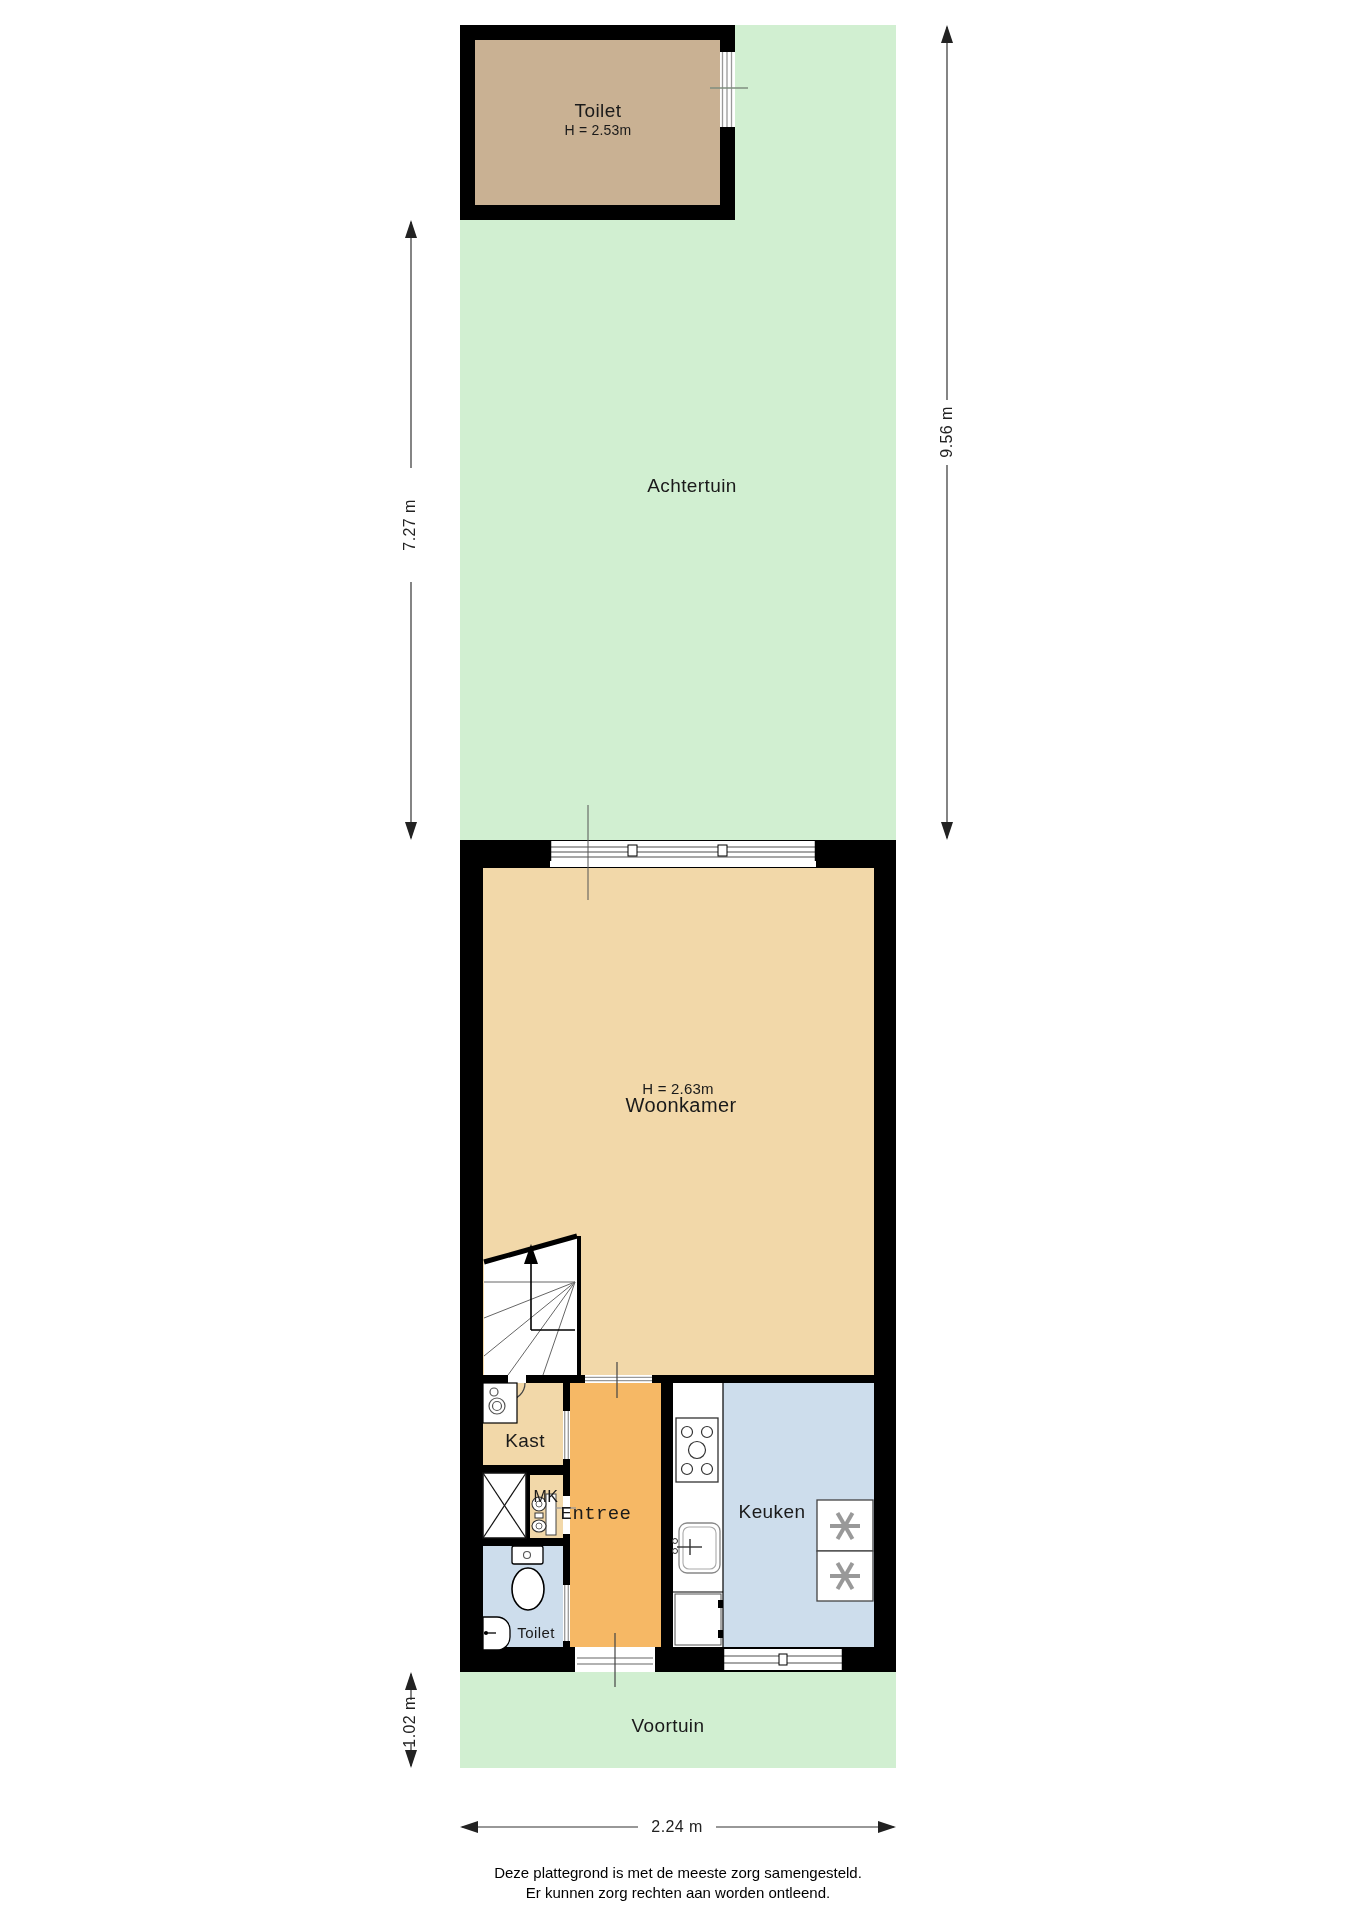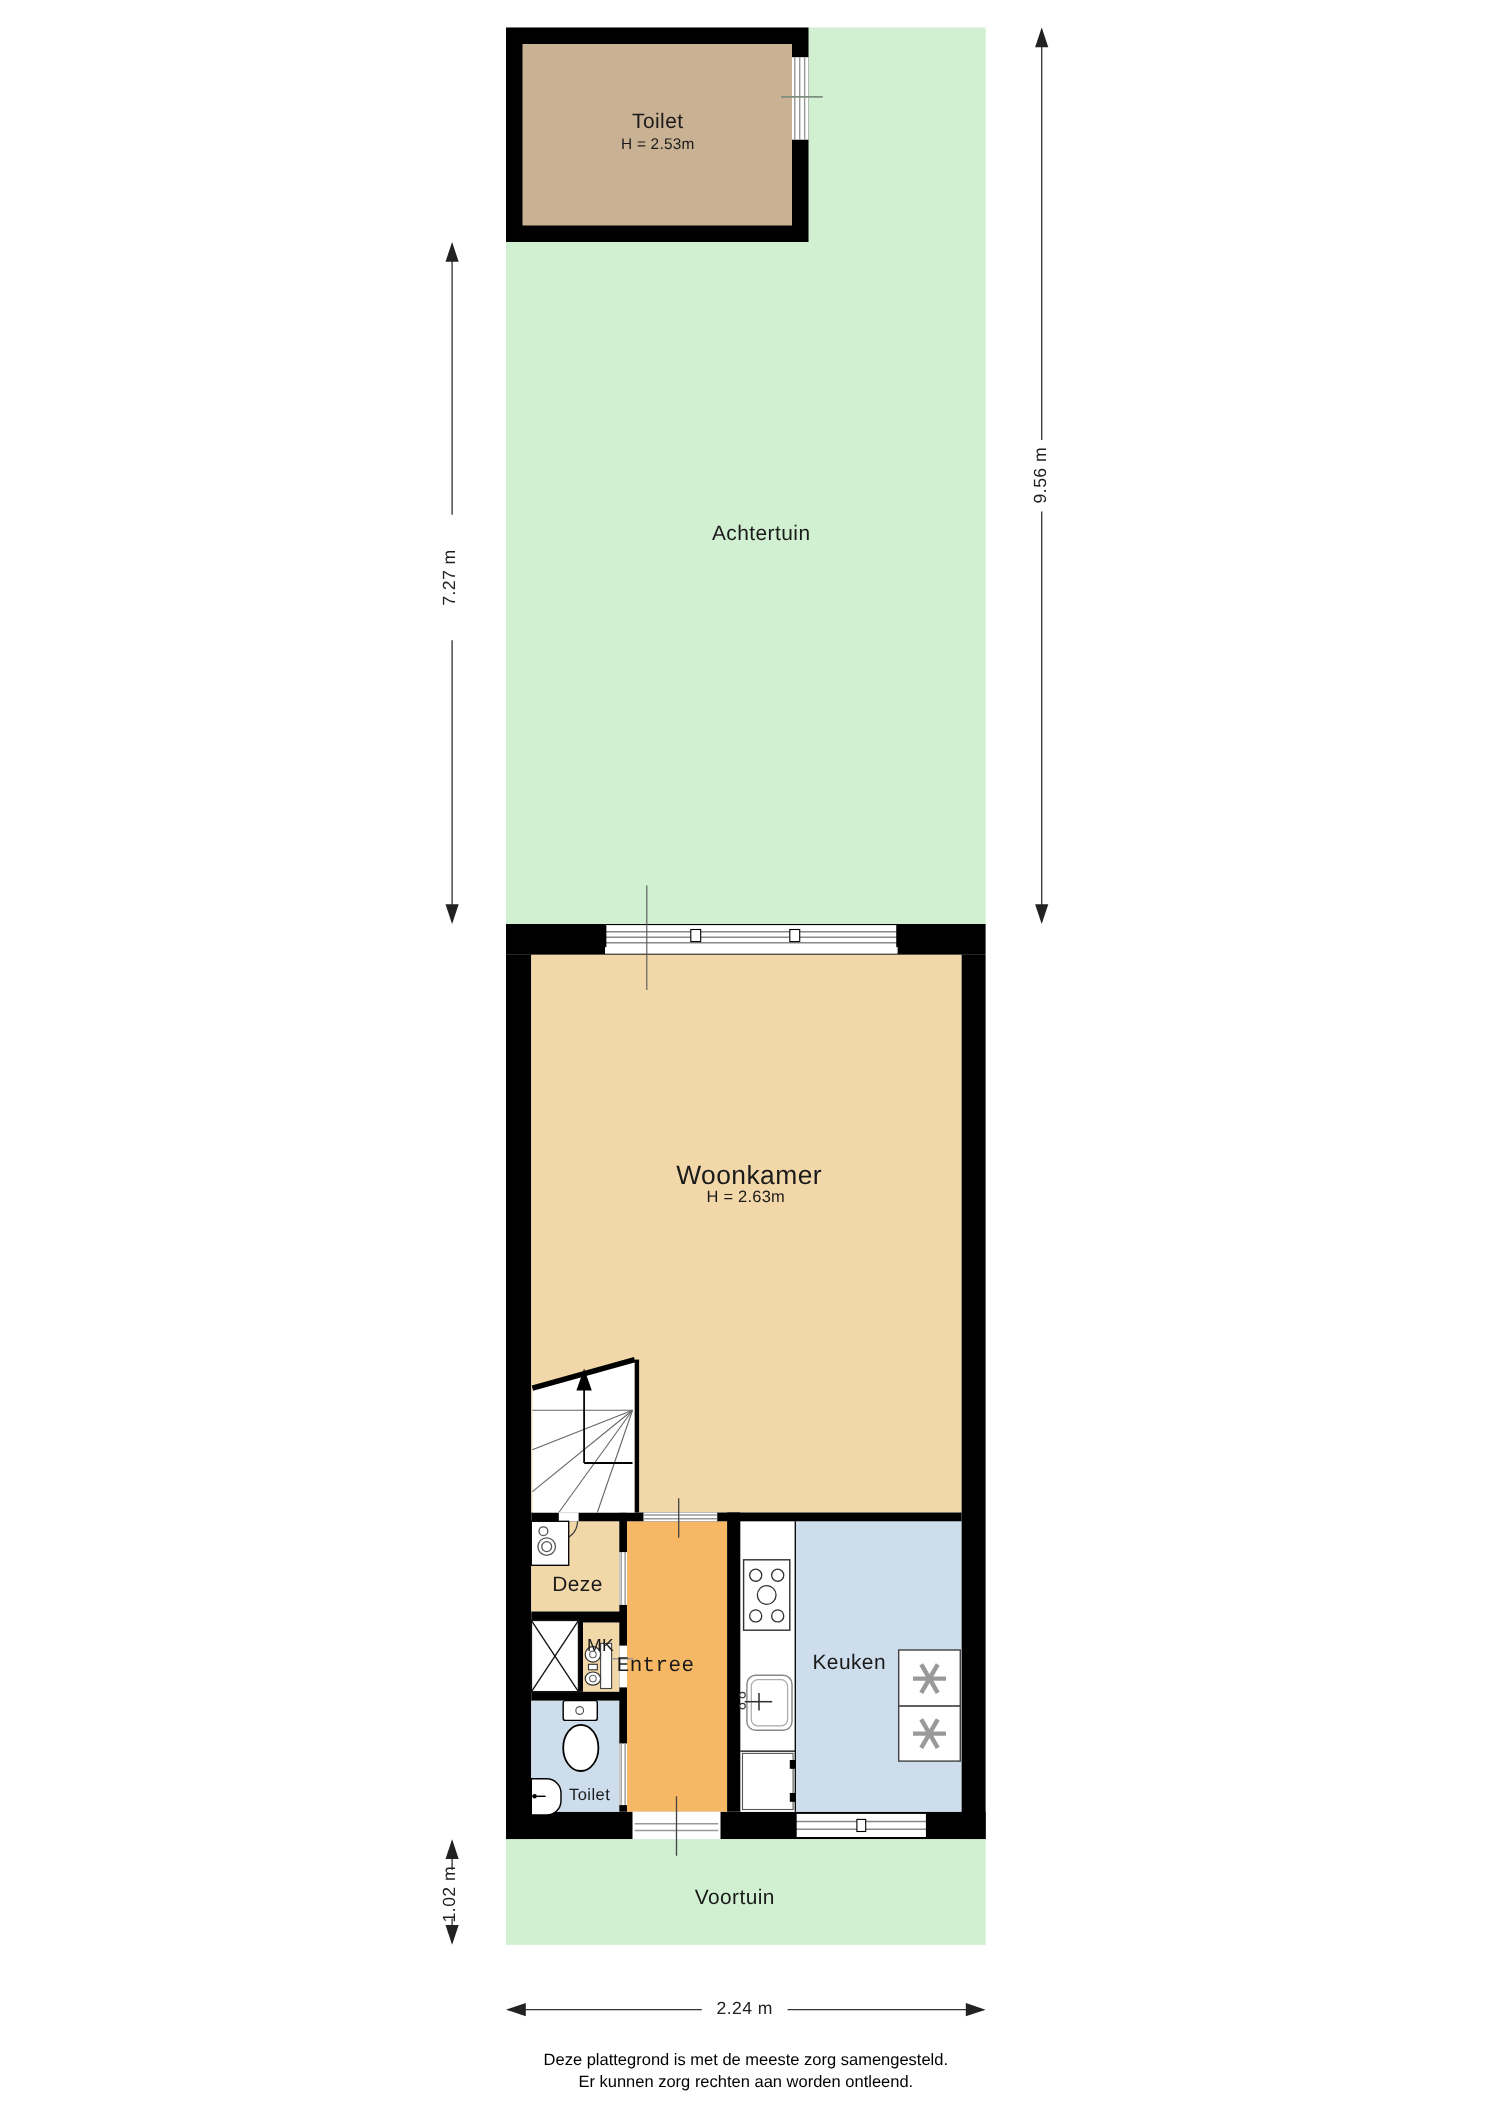--- a/index.html
+++ b/index.html
@@ -14,21 +14,21 @@
   .shedfloor{background:var(--shed);}
   .living{background:var(--living);}
   .entry{background:var(--entry);}
   .wet{background:var(--wet);}
   .wall{background:var(--wall);}
   .white{background:#ffffff;}
   .lbl{position:absolute;transform:translate(-50%,-50%);white-space:nowrap;
        color:#1a1a1a;font-size:19px;letter-spacing:.4px;}
   .lbl.small{font-size:14px;letter-spacing:.2px;}
   .lbl.mid{font-size:16px;}
-  .lbl.big{font-size:24px;}
+  .lbl.big{font-size:20px;margin-top:36px;}
   .lbl.rot{transform:translate(-50%,-50%) rotate(-90deg);color:var(--dim);font-size:16px;}
   .lbl.dim{color:var(--dim);font-size:16px;}
   .footer{position:absolute;left:678px;transform:translateX(-50%);
           font-size:15px;color:#000000;white-space:nowrap;}
   svg.overlay{position:absolute;left:0;top:0;z-index:5;}
   .lbl,.footer{z-index:6;}
 </style>
 </head>
 <body>
 
@@ -231,21 +231,21 @@
   </svg>
 
   <div class="lbl" style="left:598px;top:111px;">Toilet</div>
   <div class="lbl small" style="left:598px;top:130px;">H = 2.53m</div>
 
   <div class="lbl" style="left:692px;top:486px;">Achtertuin</div>
 
   <div class="lbl big" style="left:681px;top:1069px;">Woonkamer</div>
   <div class="lbl small" style="left:678px;top:1088px;font-size:15px;">H = 2.63m</div>
 
-  <div class="lbl" style="left:525px;top:1441px;">Deze</div>
+  <div class="lbl" style="left:525px;top:1441px;">Kast</div>
   <div class="lbl mid" style="left:546px;top:1485px;margin-top:12px;">MK</div>
   <div class="lbl" style="left:596px;top:1514px;font-family:Liberation Mono, monospace;">Entree</div>
   <div class="lbl" style="left:772px;top:1512px;">Keuken</div>
   <div class="lbl" style="left:536px;top:1632px;font-size:15px;">Toilet</div>
 
   <div class="lbl" style="left:668px;top:1726px;">Voortuin</div>
 
   <div class="lbl rot" style="left:410px;top:525px;">7.27 m</div>
   <div class="lbl rot" style="left:947px;top:432px;">9.56 m</div>
   <div class="lbl rot" style="left:410px;top:1722px;">1.02 m</div>

